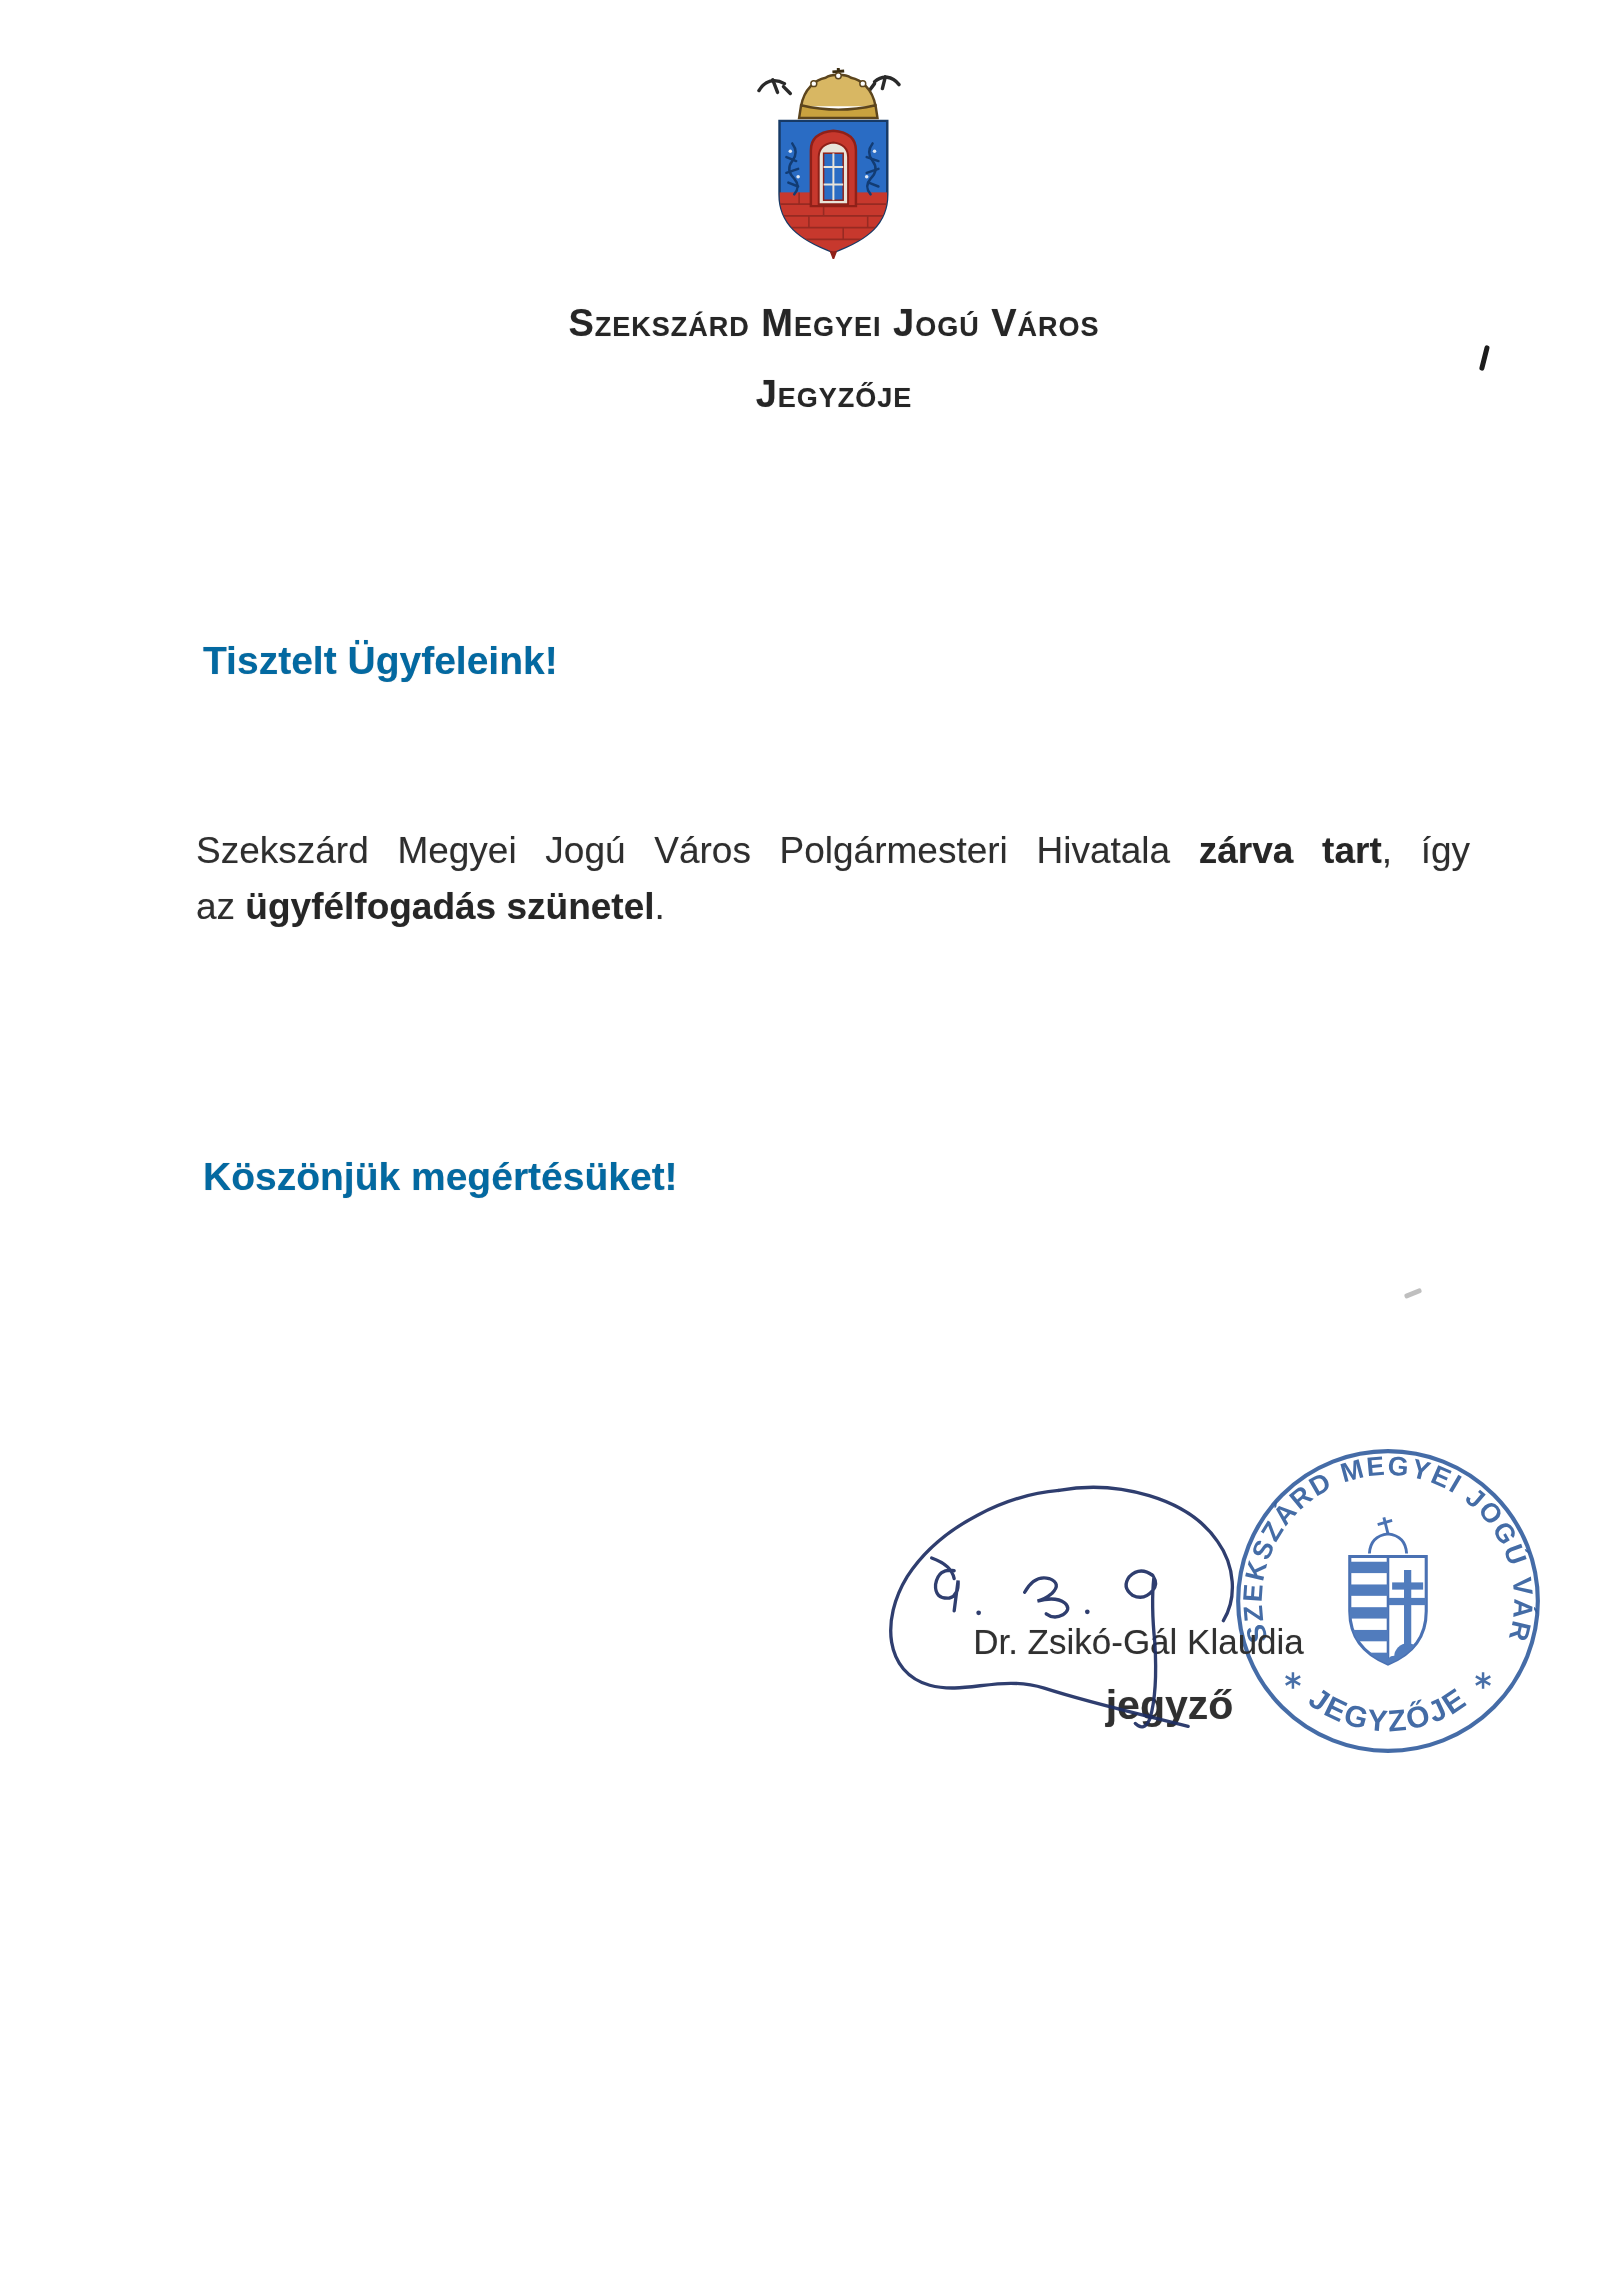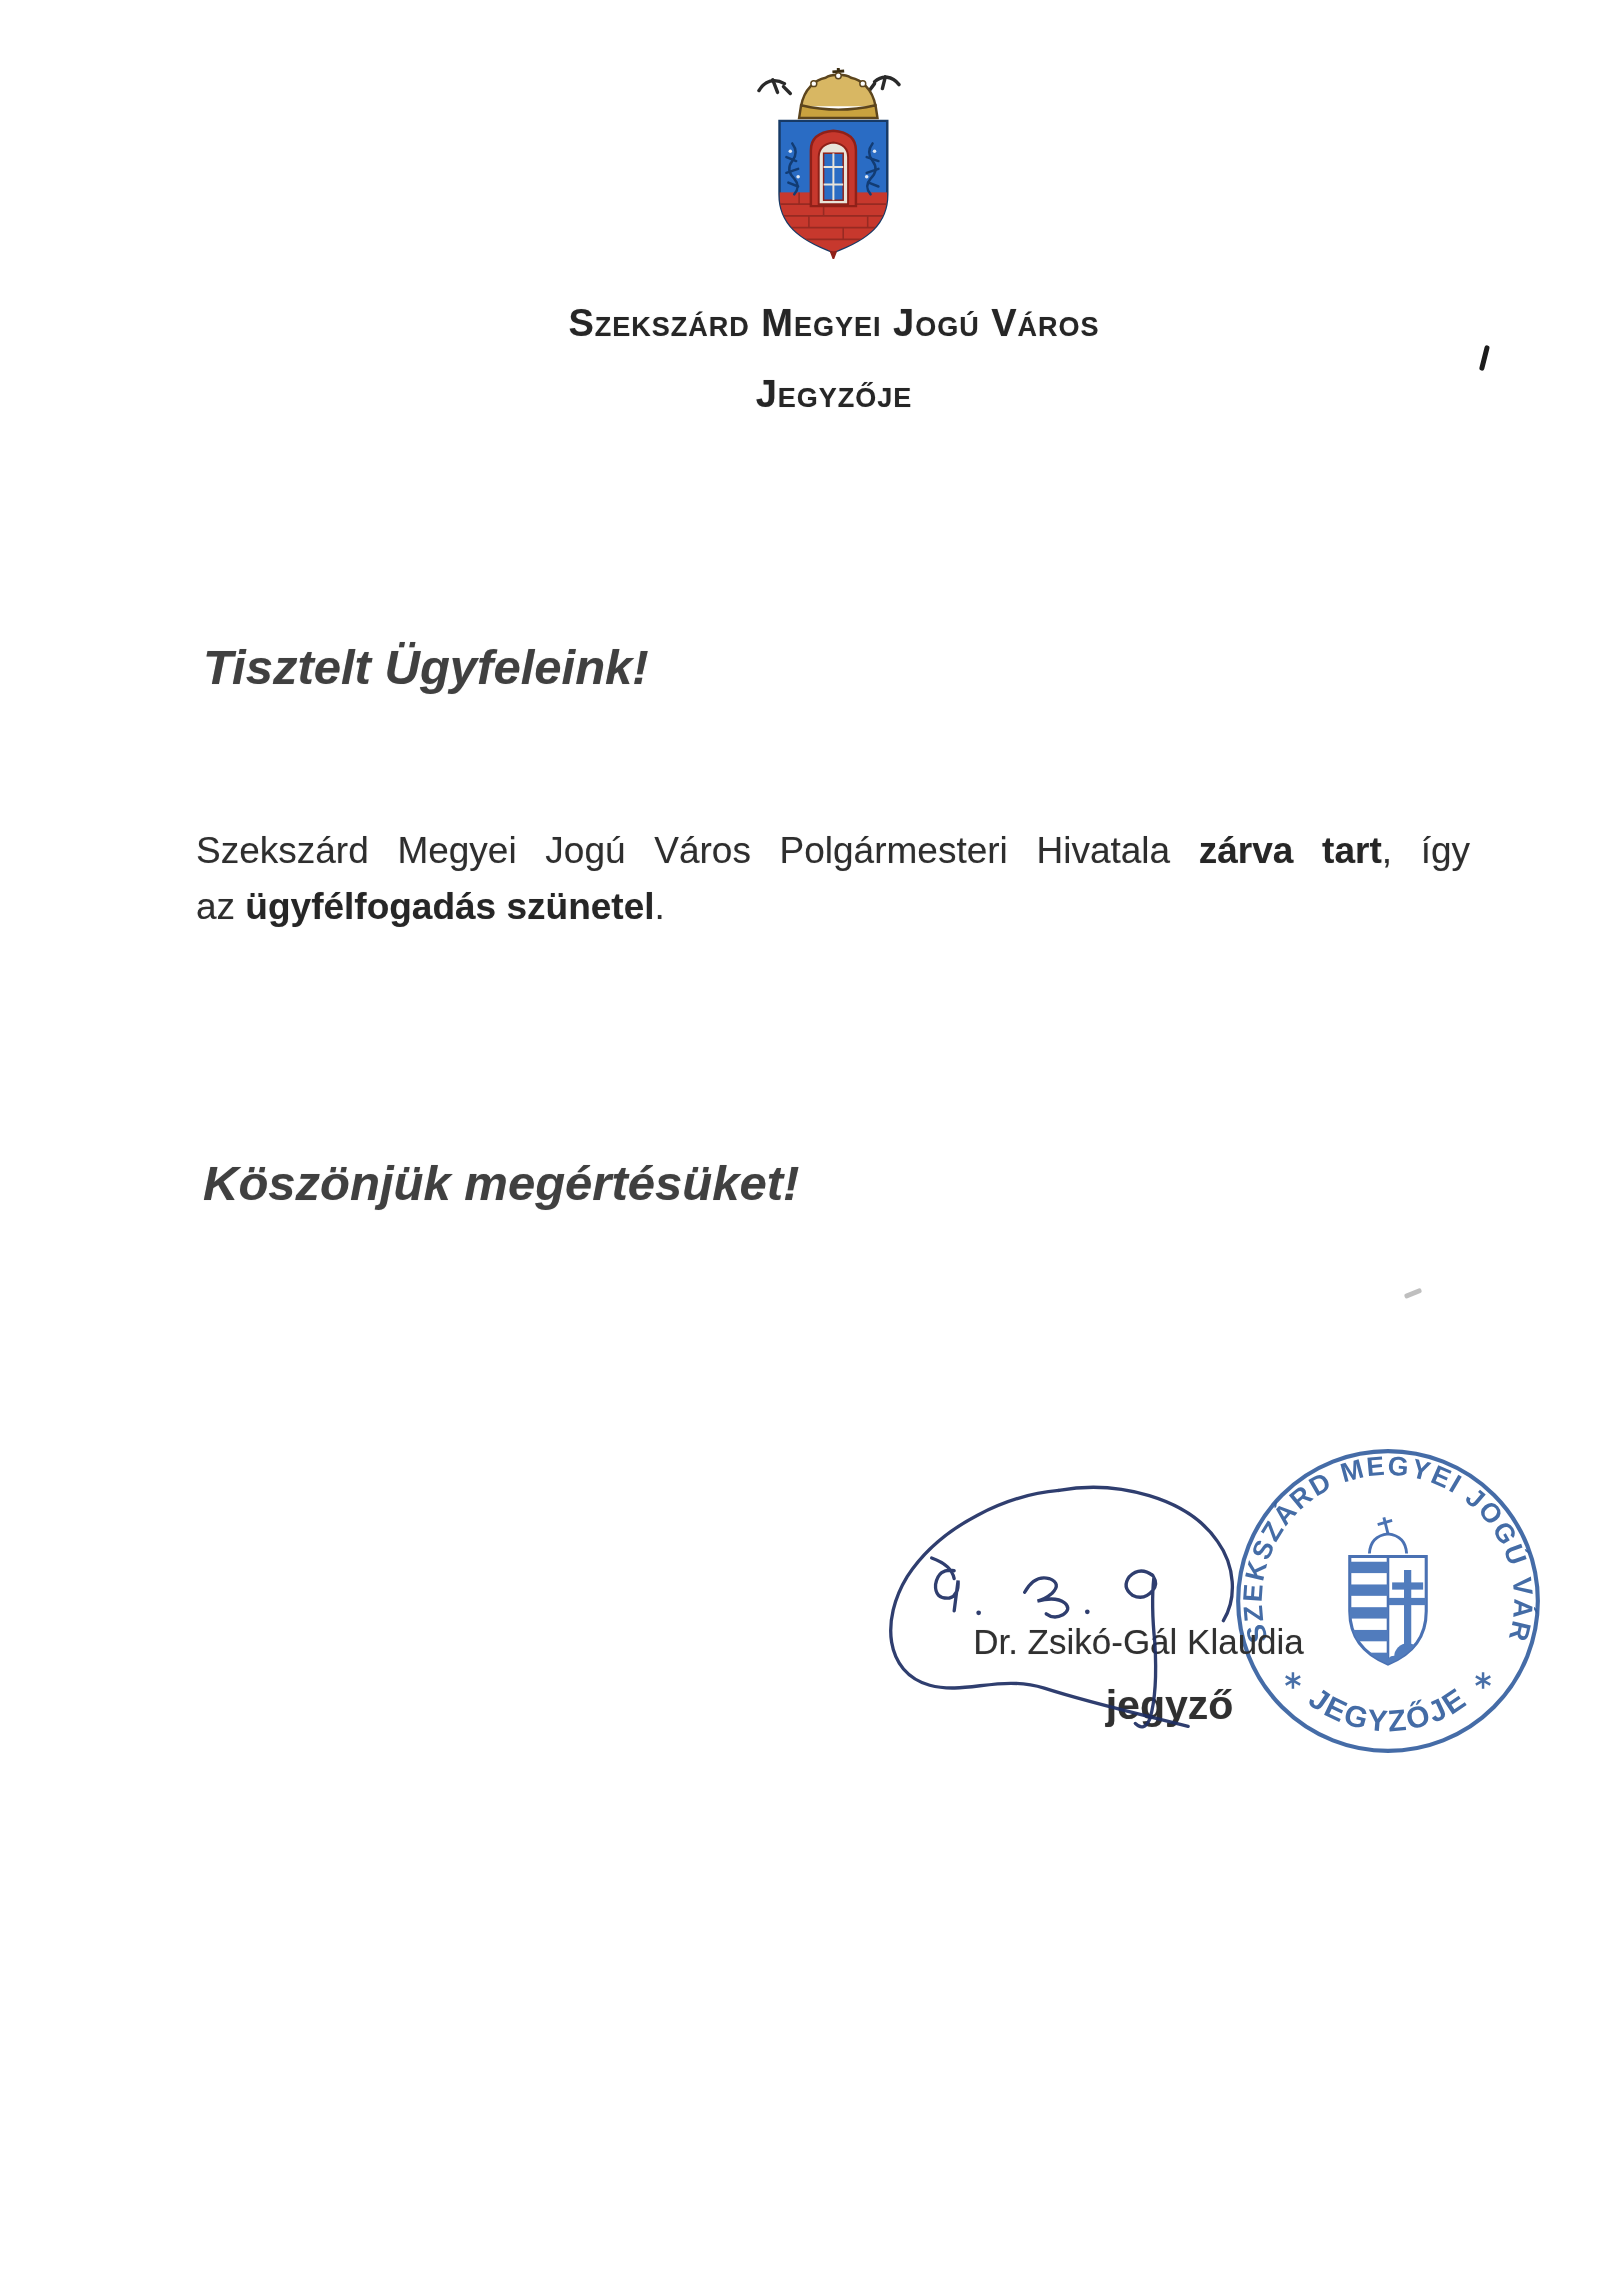--- a/index.html
+++ b/index.html
@@ -16,24 +16,23 @@
   
   .org-line{
     left:442px;width:784px;text-align:center;
     font-variant:small-caps;font-weight:700;
     font-size:38px;color:#262626;letter-spacing:1px;
     text-shadow:0 0 1px rgba(40,40,40,.35);
     white-space:nowrap;
   }
   
   .greeting,.thanks,.dateline{
-    left:203px;font-weight:700;font-size:49px;color:#404040;
+    left:203px;font-weight:700;font-size:39px;color:#0369a1;
     text-shadow:0 0 1px rgba(40,40,40,.3);
     white-space:nowrap;
-    font-style:italic;
   }
   .para{
     left:196px;width:1274px;
     font-size:37px;color:#2e2e2e;line-height:56px;
     text-shadow:0 0 1px rgba(40,40,40,.25);
   }
   .para-line{text-align:justify;}
   .para-line.fill{text-align-last:justify;}
   .para b{font-weight:700;color:#262626;margin-top:12px;}
   

